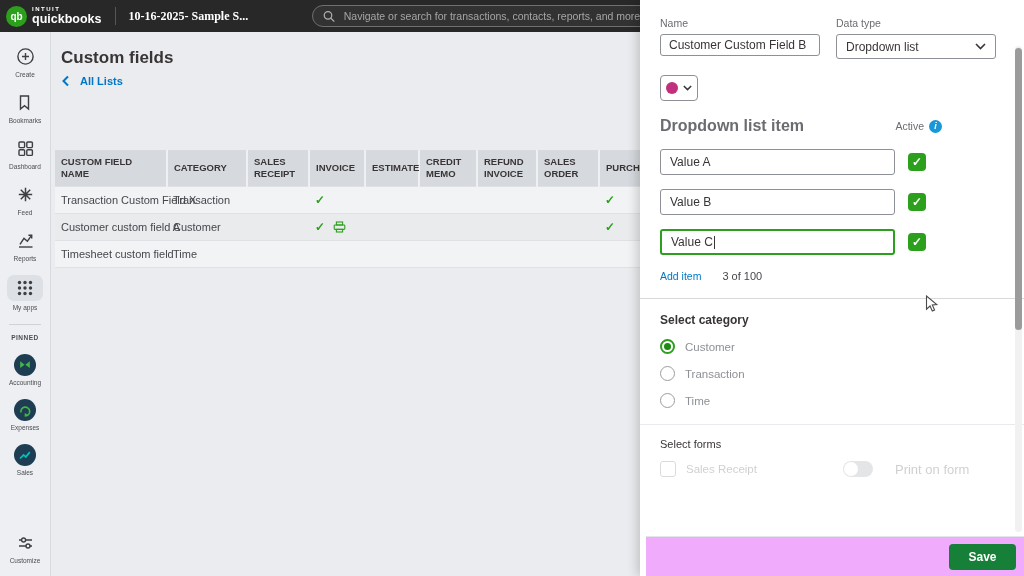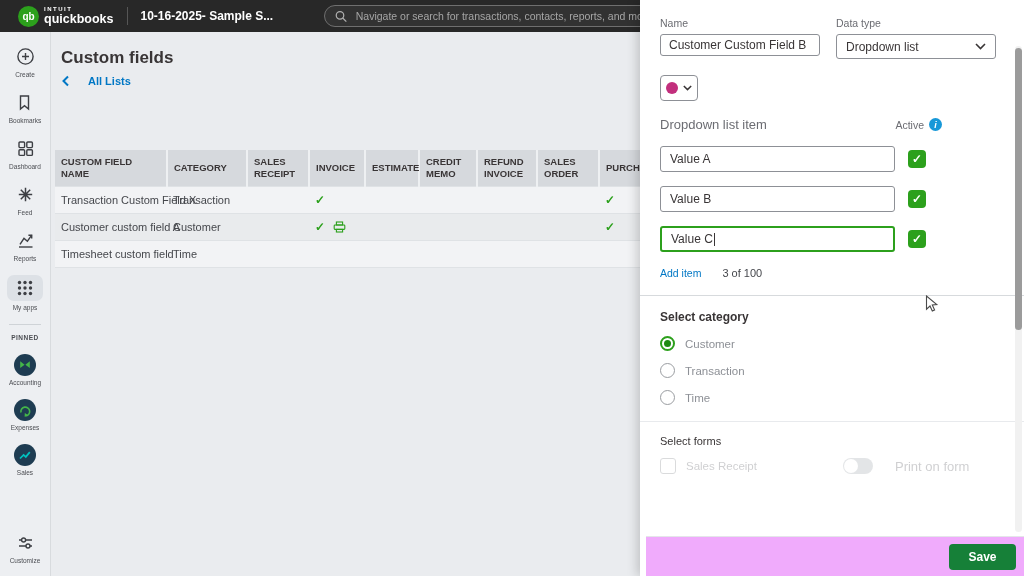--- a/index.html
+++ b/index.html
@@ -2,46 +2,46 @@
 <html><head>
 <meta charset="utf-8">
 <style>
   * { box-sizing: border-box; }
   html,body { margin:0; padding:0; }
   body { font-family:"Liberation Sans", sans-serif; }
   .screen { position:relative; width:1024px; height:576px; background:#eaecef; overflow:hidden; }
 
   
   .topbar { position:absolute; top:0; left:0; width:100%; height:32px; background:#282828; display:flex; align-items:center; z-index:5; }
-  .logo { display:flex; align-items:center; gap:5px; padding:0 8px 0 18px; }
+  .logo { display:flex; align-items:center; gap:5px; padding:0 8px 0 6px; }
   .qb-circle { width:21px; height:21px; border-radius:50%; background:#2ca01c; color:#fff; font-weight:bold; font-size:10px; display:flex; align-items:center; justify-content:center; }
   .brand-text { color:#fff; line-height:1.05; }
   .brand-intuit { font-size:6px; letter-spacing:1.5px; font-weight:bold; }
   .brand-product { font-size:12.5px; font-weight:bold; }
   .topbar-sep { width:1px; height:18px; background:#565656; margin:0 12px 0 6px; }
-  .company { color:#fff; font-size:12px; font-weight:bold; width:160px; white-space:nowrap; overflow:hidden; }
+  .company { color:#fff; font-size:12px; font-weight:bold; width:160px; white-space:nowrap; overflow:hidden;font-family:Liberation Serif, serif; }
   .search { margin-left:24px; width:350px; height:22px; border:1px solid #6f6f6f; border-radius:11px; background:#323232; display:flex; align-items:center; padding:0 10px; gap:6px; }
   .search input { background:transparent; border:none; outline:none; color:#ccc; font-size:10.5px; width:100%; font-family:"Liberation Sans",sans-serif; }
   .search input::placeholder { color:#a6a6a6; }
 
   
   .sidebar { position:absolute; top:32px; left:0; width:51px; bottom:0; background:#edeff2; border-right:1px solid #d8dbde; display:flex; flex-direction:column; align-items:center; }
   .side-item { display:flex; flex-direction:column; align-items:center; margin-top:13px; cursor:pointer; }
   .side-item .icon-wrap { display:flex; align-items:center; justify-content:center; padding:2px 6px; }
   .side-item.active .icon-wrap { background:#dde1e6; border-radius:7px; padding:4px 9px; }
   .side-label { font-size:6.5px; color:#4b4d52; margin-top:3px; }
   .side-divider { width:32px; border-top:1px solid #cfd3d7; margin-top:13px; }
   .pinned-label { font-size:6.5px; font-weight:bold; color:#4b4d52; letter-spacing:0.5px; margin-top:9px; }
   .pinned-circle { width:22px; height:22px; border-radius:50%; background:#1e3c52; display:flex; align-items:center; justify-content:center; }
   .customize { margin-top:auto; margin-bottom:12px; }
 
   
   .main { position:absolute; left:51px; top:32px; right:0; bottom:0; background:#eaecef; }
   .main-title { font-size:17px; font-weight:bold; color:#393536; padding:16px 0 0 10px; }
-  .back-link { display:flex; align-items:flex-end; gap:18px; color:#0077c5; font-size:11px; font-weight:bold; padding:7px 0 0 10px; cursor:pointer; }
+  .back-link { display:flex; align-items:flex-end; gap:10px; color:#0077c5; font-size:11px; font-weight:bold; padding:7px 0 0 10px; cursor:pointer; }
 
   table.cf { position:absolute; top:118px; left:4px; width:660px; border-collapse:collapse; table-layout:fixed; }
   table.cf th { background:#d6d9dd; font-size:9.5px; color:#393536; text-align:left; padding:5px 6px; height:36px; vertical-align:middle; border-left:2px solid #eef0f2; line-height:1.25; }
   table.cf th:first-child { border-left:none; }
   table.cf td { font-size:11px; color:#45474c; padding:0 6px; height:27px; border-top:1px solid #dfe2e5; background:#f2f3f5; white-space:nowrap; }
   table.cf tr.alt td { background:#e9ebed; }
   table.cf tr:last-child td { border-bottom:1px solid #dfe2e5; }
   .check { color:#2ca01c; font-weight:bold; font-size:12px; }
   .cell-icons { display:flex; align-items:center; gap:8px; }
 
@@ -55,21 +55,21 @@
   .form-row { display:flex; gap:16px; }
   .field { display:flex; flex-direction:column; }
   .field label { font-size:10.5px; color:#6b6c72; margin-bottom:5px; }
   .text-input { width:160px; height:14px; border:1px solid #8d9096; border-radius:3px; font-size:12px; color:#393536; padding:10px 8px; font-family:"Liberation Sans",sans-serif; outline:none; background:#fff; }
   .select-box { width:160px; height:25px; border:1px solid #8d9096; border-radius:3px; font-size:12px; color:#393536; padding:0 9px; display:flex; align-items:center; justify-content:space-between; cursor:pointer; }
 
   .swatch-btn { margin-top:16px; width:38px; height:26px; border:1px solid #8d9096; border-radius:4px; background:#fff; display:flex; align-items:center; justify-content:center; gap:5px; cursor:pointer; }
   .swatch-dot { width:12px; height:12px; border-radius:50%; }
 
   .list-header { display:flex; justify-content:space-between; align-items:center; margin-top:16px; width:282px; }
-  .list-label { font-size:13px; color:#6b6c72; }
+  .list-label { font-size:16px; color:#6b6c72;font-weight:bold; }
   .active-wrap { display:flex; align-items:center; }
   .active-label { font-size:10.5px; color:#6b6c72; }
   .info-icon { width:13px; height:13px; border-radius:50%; background:#1798d8; color:#fff; font-size:9px; font-style:italic; font-weight:bold; display:flex; align-items:center; justify-content:center; margin-left:5px; }
 
   .item-row { display:flex; align-items:center; margin-top:14px; }
   .value-input { width:235px; height:26px; border:1px solid #8d9096; border-radius:3px; font-size:12px; color:#393536; padding:4px 9px; font-family:"Liberation Sans",sans-serif; outline:none; display:flex; align-items:center; background:#fff; }
   .value-input.focused { border:2px solid #2ca01c; }
   .caret { display:inline-block; width:1px; height:13px; background:#393536; margin-left:1px; }
   .checkbox { width:18px; height:18px; background:#2ca01c; border-radius:4px; margin-left:13px; color:#fff; font-size:12px; font-weight:bold; display:flex; align-items:center; justify-content:center; cursor:pointer; flex:none; }
 

